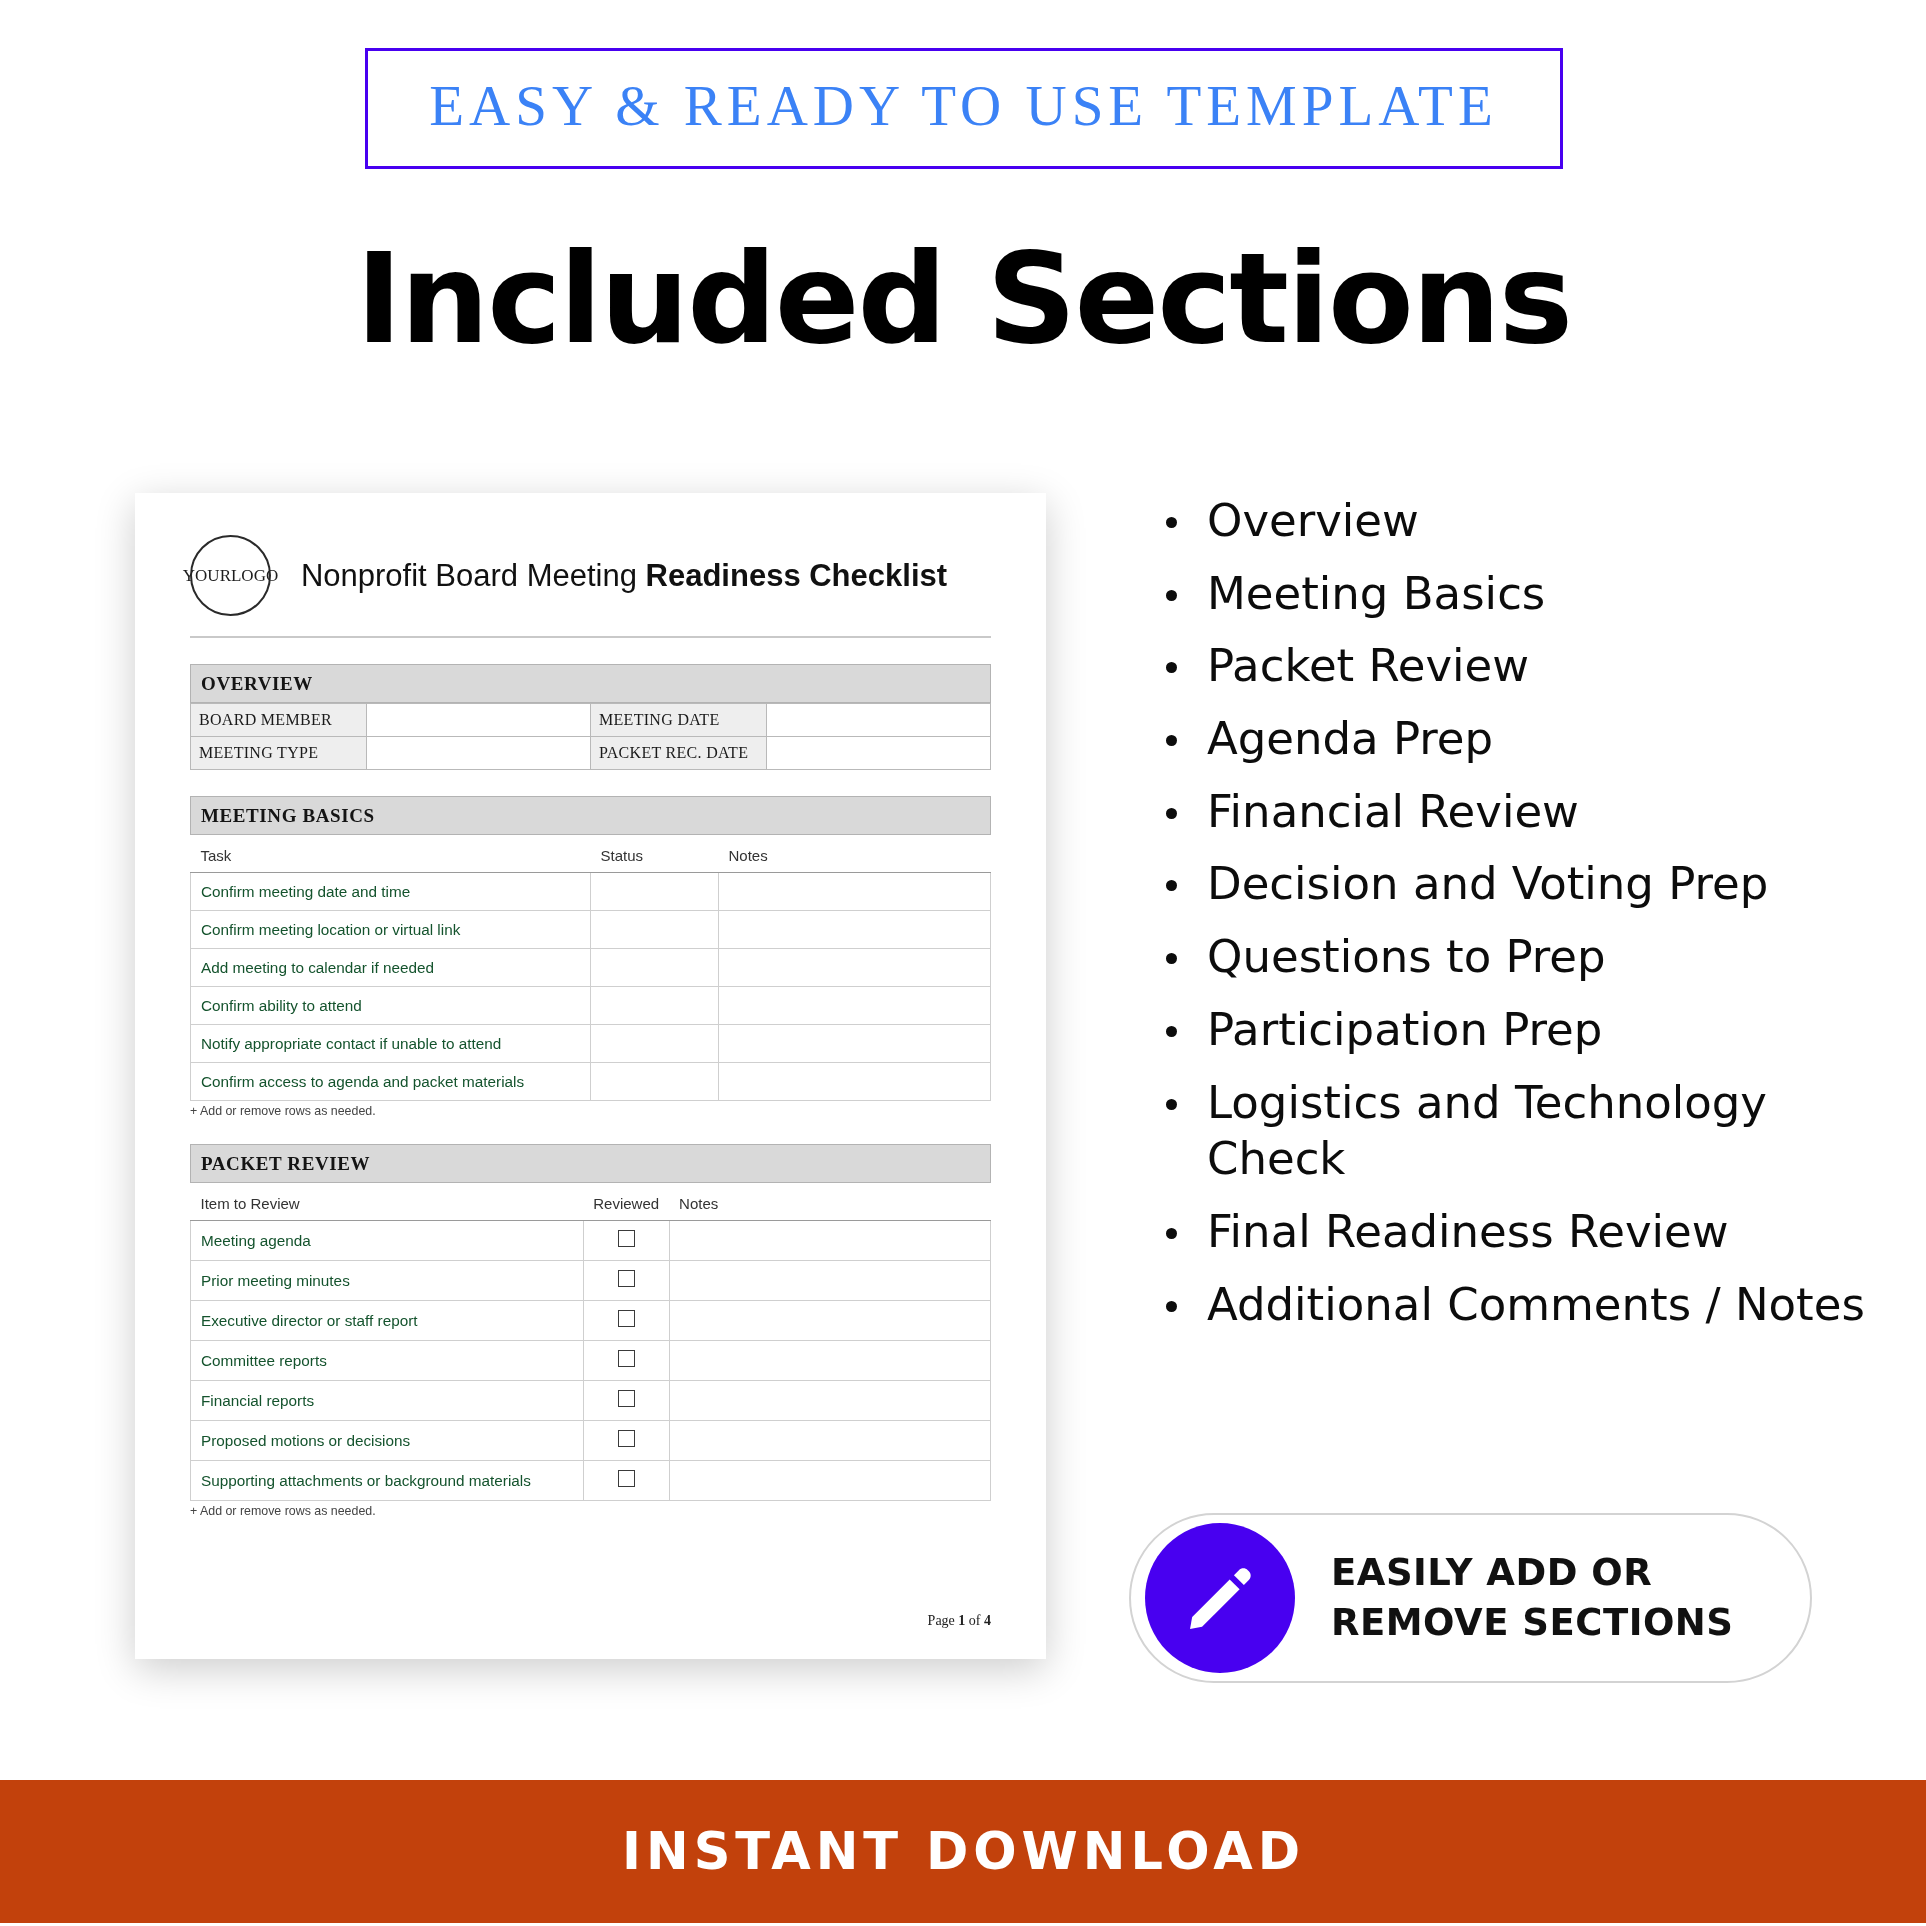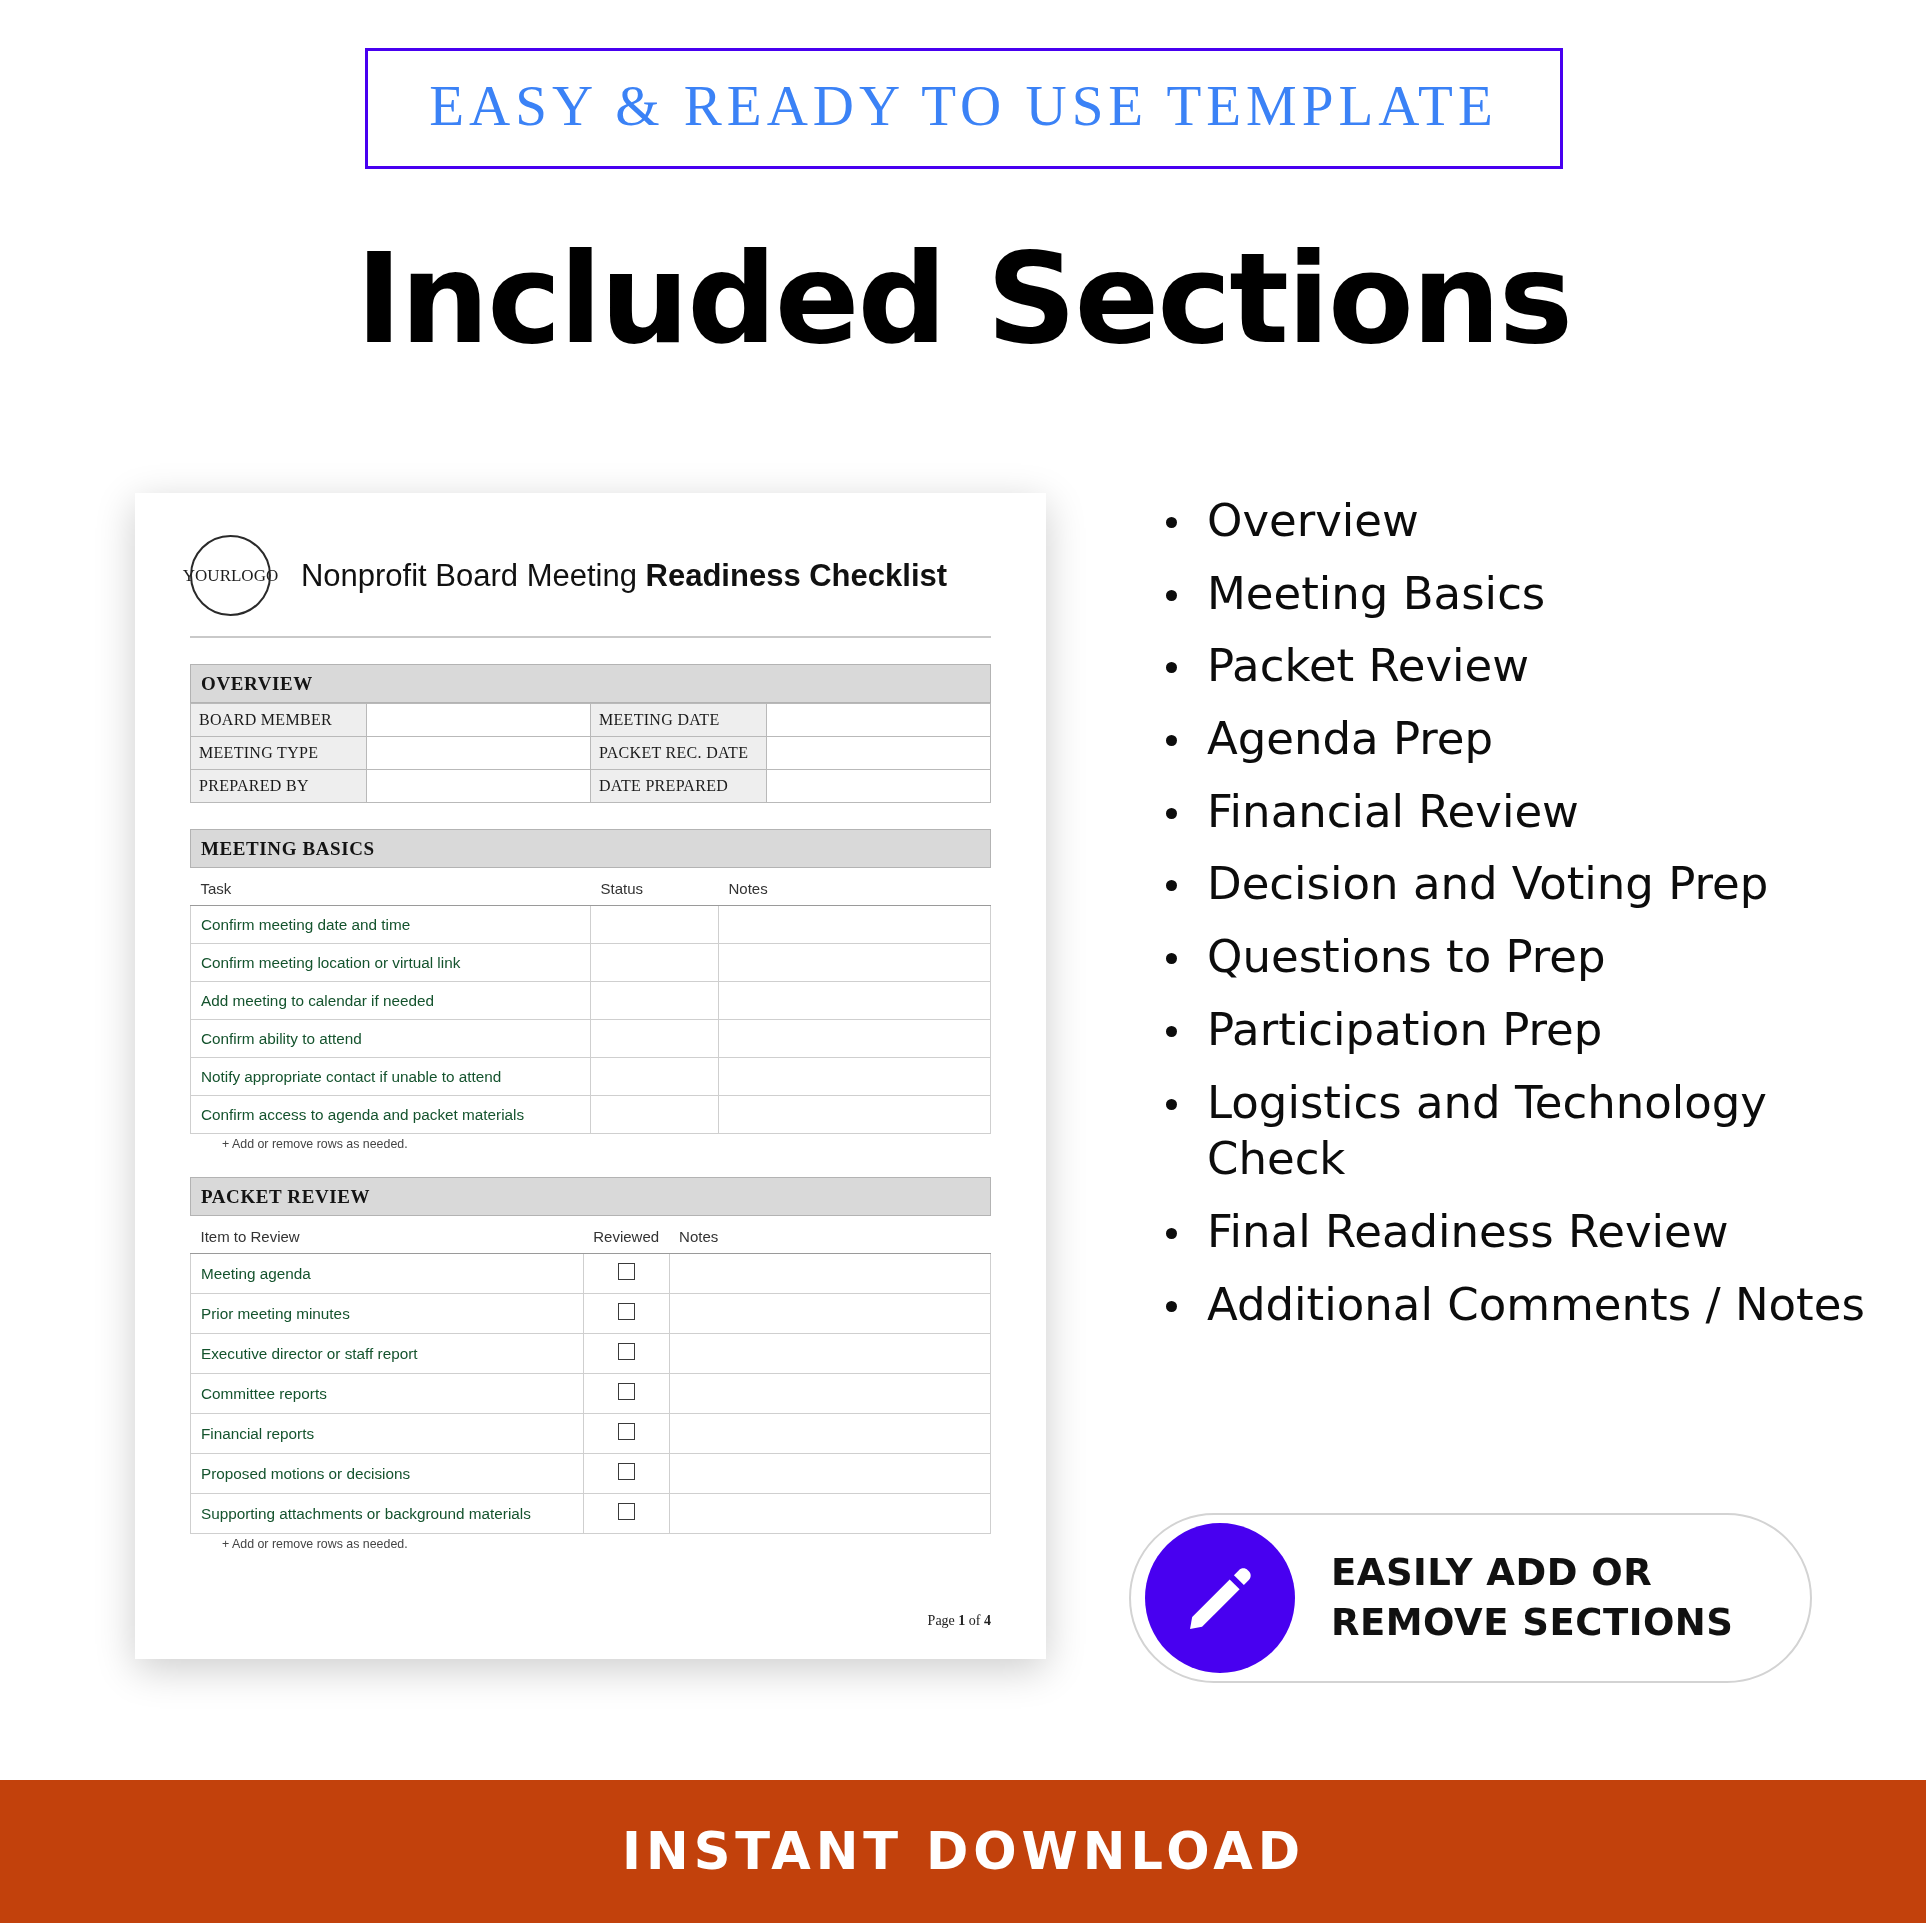--- a/index.html
+++ b/index.html
@@ -127,21 +127,20 @@
   .tbl-list td.chk { width: 9%; text-align: center; }
   .tbl-list td.rev-notes { width: 41%; }
   .box {
     display: inline-block; width: 17px; height: 17px;
     border: 1.4px solid #3a3a3a; background: #fff;
   }
   .addnote {
     font-family: "Liberation Sans", sans-serif;
     font-size: 12.4px; color: #444;
     margin-top: 3px;
-    margin-left: 32px;
   }
   .pagenum {
     margin-top: auto;
     text-align: right;
     font-family: "Liberation Serif", serif;
     font-size: 14px; color: #222;
     padding-top: 12px;
   }
   .pagenum b { font-weight: 700; }
 
@@ -241,26 +240,20 @@
             <tr>
           <td class="lbl">BOARD MEMBER</td>
           <td class="val"></td>
           <td class="lbl">MEETING DATE</td>
           <td class="val"></td>
         </tr>
         <tr>
           <td class="lbl">MEETING TYPE</td>
           <td class="val"></td>
           <td class="lbl">PACKET REC. DATE</td>
-          <td class="val"></td>
-        </tr>
-        <tr>
-          <td class="lbl">PREPARED BY</td>
-          <td class="val"></td>
-          <td class="lbl">DATE PREPARED</td>
           <td class="val"></td>
         </tr>
       </tbody>
         </table>
 
       <div class="sec-head">MEETING BASICS</div>
       <table class="tbl-list">
         <tbody>
             <tr>
           <th style="width:50%">Task</th>

